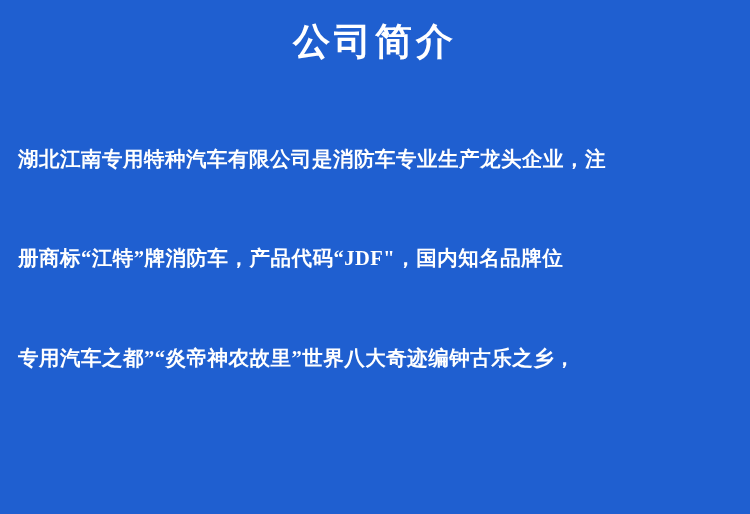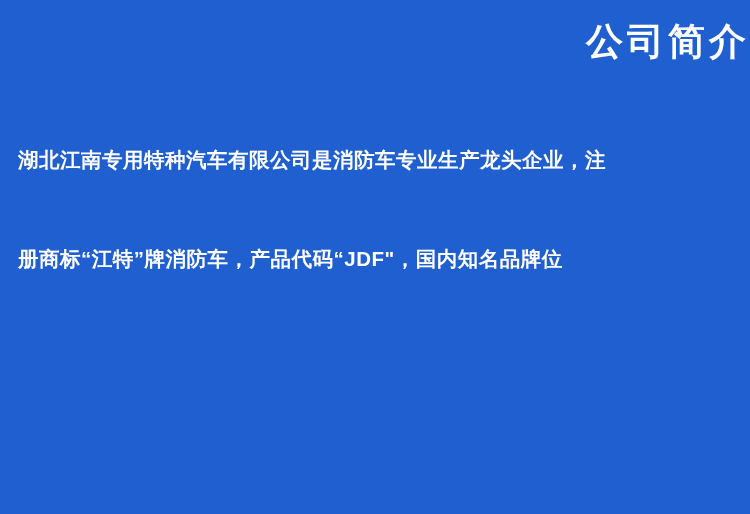--- a/index.html
+++ b/index.html
@@ -14,21 +14,21 @@
     overflow: hidden;
   }
   .page {
     position: relative;
     width: 750px;
     height: 514px;
     background: #1f5fd0;
     box-sizing: border-box;
   }
   .title {
-    text-align: right;
+    text-align: center;
     color: #ffffff;
     font-size: 37px;
     font-weight: bold;
     letter-spacing: 4px;
     padding-top: 18px;
     padding-bottom: 10px;
     line-height: 1.3;
   }
   .body-wrap {
     padding: 0 18px 0 18px;
@@ -42,32 +42,34 @@
     text-align: justify;
     text-justify: inter-character;
     margin: 0 0 6px 0;
     white-space: pre-wrap;
   }
   .para.first {
     margin-bottom: 26px;
   }
   .para .seg {
     display: block;
+    font-family: Liberation Serif, serif;
   }
 </style>
 </head>
 <body>
 
 <div class="page">
 
   <div class="title">公司简介</div>
 
   <div class="body-wrap">
 
     <p class="para first">
       <span class="seg">湖北江南专用特种汽车有限公司是消防车专业生产龙头企业，注</span>
       <span class="seg">册商标“江特”牌消防车，产品代码“JDF"，国内知名品牌位</span>
+      <span class="seg">专用汽车之都”“炎帝神农故里”世界八大奇迹编钟古乐之乡，</span>
       
       
     </p>
 
   </div>
 </div>
 
 </body></html>

